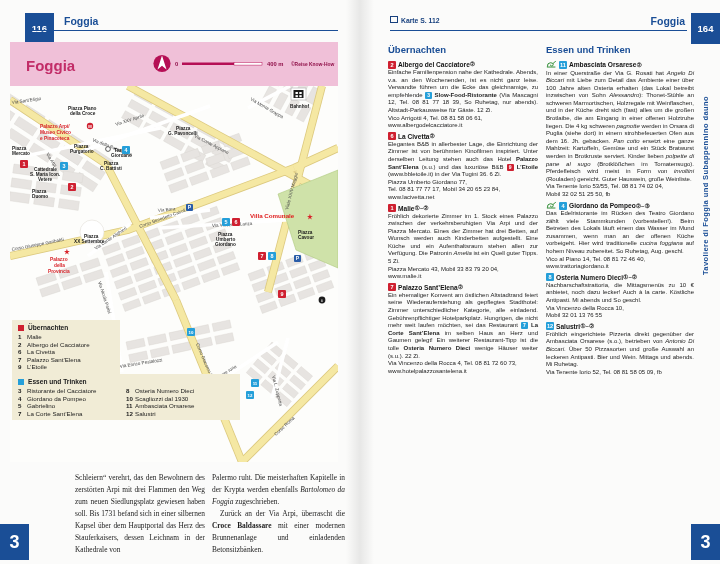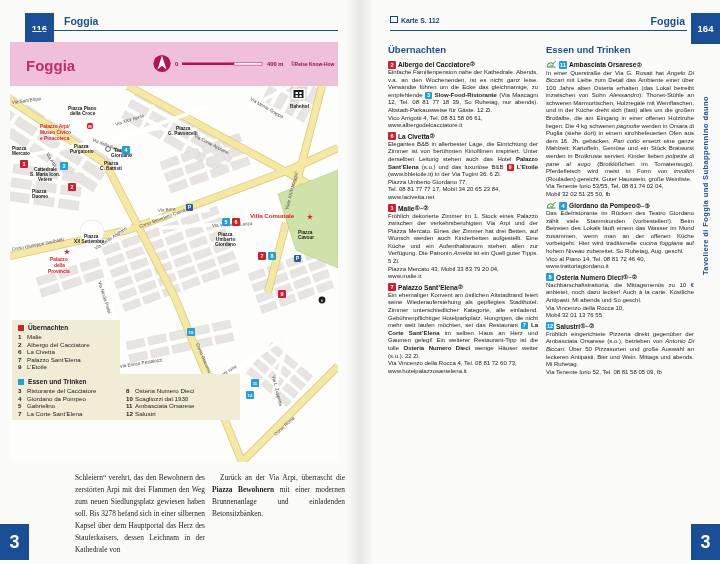--- a/index.html
+++ b/index.html
@@ -419,23 +419,24 @@
         <div class="leg-col2" id="legend-e2">
           <div class="lrow"><span class="lnum">8</span><span>Osteria Numero Dieci</span></div>
           <div class="lrow"><span class="lnum">10</span><span>Scagliozzi dal 1930</span></div>
           <div class="lrow"><span class="lnum">11</span><span>Ambasciata Orsarese</span></div>
           <div class="lrow"><span class="lnum">12</span><span>Salustri</span></div>
         </div>
       </div>
 </div>
 </div>
 
-<div class="lp-body" id="lp-col1">Schleiern“ verehrt, das den Bewohnern des zerstörten Arpi mit drei Flammen den Weg zum neuen Siedlungsplatz gewiesen haben soll. Bis 3278 befand sich in einer silbernen Kapsel über dem Hauptportal das Herz des Stauferkaisers, dessen Leichnam in der Kathedrale von</div>
+<div class="lp-body" id="lp-col1">Schleiern“ verehrt, das den Bewohnern des zerstörten Arpi mit drei Flammen den Weg zum neuen Siedlungsplatz gewiesen haben soll. Bis 1731 befand sich in einer silbernen Kapsel über dem Hauptportal das Herz des Stauferkaisers, dessen Leichnam in der Kathedrale von</div>
 <div class="lp-body" id="lp-col2">
-  <div class="p2">Zurück an der Via Arpi, überrascht die <b>Piazza Bewohnern</b> mit einer modernen Brunnenanlage und einladenden Betonsitzbänken.</div>
+  <div>Palermo ruht. Die meisterhaften Kapitelle in der Krypta werden ebenfalls <i>Bartolomeo da Foggia</i> zugeschrieben.</div>
+  <div class="p2">Zurück an der Via Arpi, überrascht die <b>Croce Baldassare</b> mit einer modernen Brunnenanlage und einladenden Betonsitzbänken.</div>
 </div>
 
 <div class="col-head" id="ch1">Übernachten</div>
 <div class="col-head" id="ch2">Essen und Trinken</div>
 <div class="entries" id="hotel-entries">
     <div class="entry">
       <div class="ehead"><span class="mk mk-red">2</span><b>Albergo del Cacciatore</b><span class="eprice">②</span></div>
       <div class="etext">Einfache Familienpension nahe der Kathedrale. Abends, v.a. an den Wochenenden, ist es nicht ganz leise. Verwandte führen um die Ecke das gleichnamige, zu empfehlende <span class="mk mk-blue">3</span> <b>Slow-Food-Ristorante</b> (Via Mascagni 12, Tel. 08 81 77 18 39, So Ruhetag, nur abends). Altstadt-Parkausweise für Gäste. 12 Zi.</div>
       <div class="econtact">Vico Arrigotti 4, Tel. 08 81 58 06 61,<br>www.albergodelcacciatore.it</div>
     </div>

